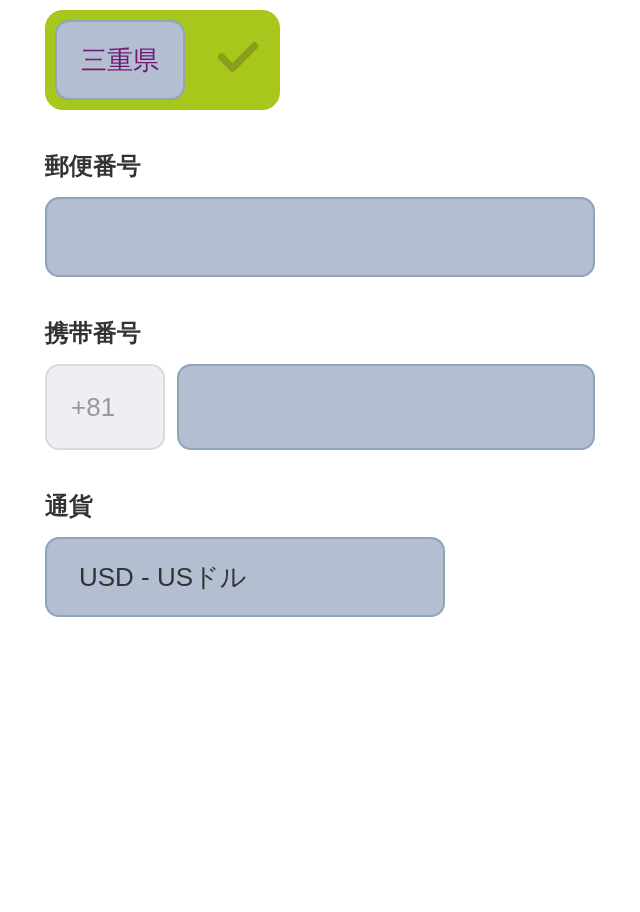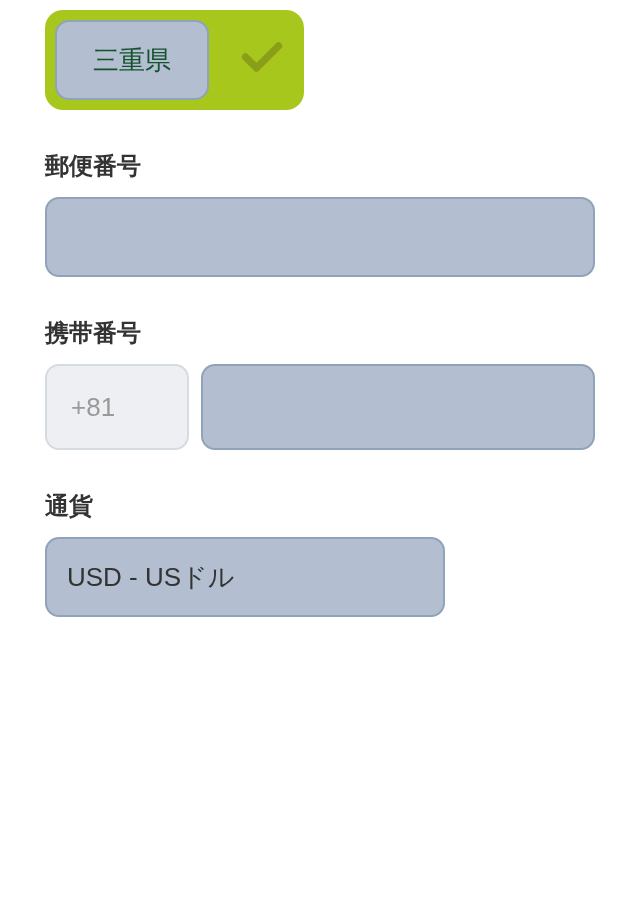--- a/index.html
+++ b/index.html
@@ -36,26 +36,26 @@
       background: #a8c71c;
       border-radius: 18px;
       height: 100px;
       overflow: hidden;
     }
 
     .select-field {
       background: #b3bed0;
       border: 2px solid #8fa3b9;
       border-radius: 14px;
-      padding: 0 36px;
+      padding: 0 24px;
       margin: 10px;
       display: flex;
       align-items: center;
       font-size: 26px;
-      color: #14532d;
+      color: #701a75;
       min-width: 120px;
     }
 
     .check-icon-wrap {
       display: flex;
       align-items: center;
       justify-content: center;
       width: 85px;
     }
 
@@ -74,21 +74,21 @@
       font-size: 24px;
       color: #333333;
     }
 
     .phone-row {
       display: flex;
       gap: 12px;
     }
 
     .phone-prefix {
-      width: 144px;
+      width: 120px;
       height: 86px;
       background: #edeff3;
       border: 2px solid #d6dbe2;
       border-radius: 14px;
       display: flex;
       align-items: center;
       padding: 0 24px;
       font-size: 26px;
       color: #999999;
     }
@@ -105,21 +105,21 @@
     }
 
     .currency-select {
       width: 400px;
       height: 80px;
       background: #b3bed0;
       border: 2px solid #8fa3b9;
       border-radius: 14px;
       display: flex;
       align-items: center;
-      padding: 0 20px;
+      padding: 0 32px;
       font-size: 26px;
       color: #333333;
     }
   </style>
 </head>
 <body>
 
 <div class="form-group">
   <div class="select-check-combo">
     <div class="select-field">

